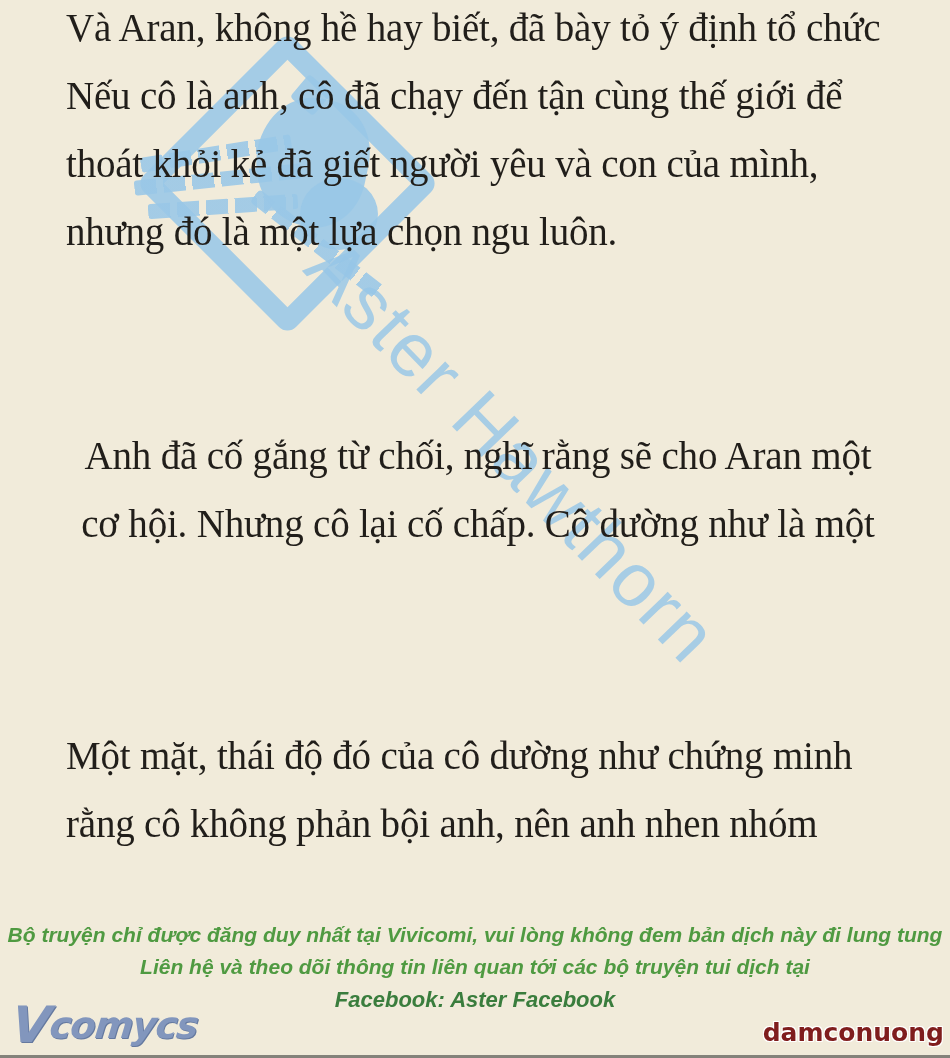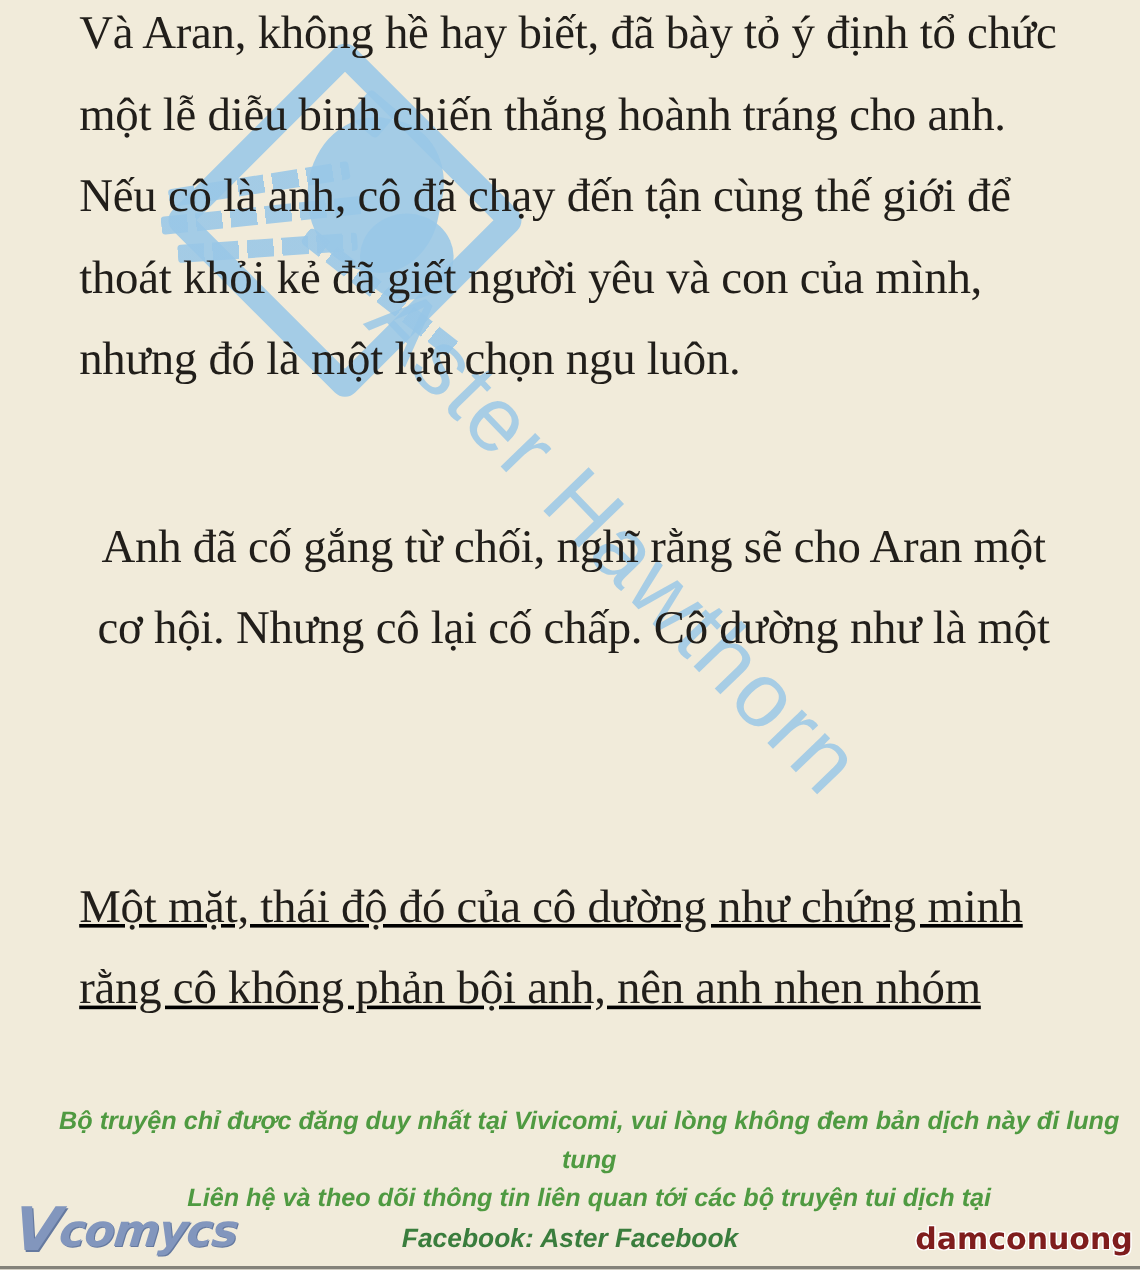--- a/index.html
+++ b/index.html
@@ -70,21 +70,21 @@
   .para-2{top:422px;}
   .para-3{top:722px;}
 
   
   .footer{
     position:absolute;left:0;right:0;top:919px;z-index:2;
     text-align:center;
     font-family:"Liberation Sans", sans-serif;
     font-style:italic;font-weight:bold;
   }
-  .footer .notice{font-size:21px;line-height:32px;color:#4f9a41;padding-left:32px;}
+  .footer .notice{font-size:21px;line-height:32px;color:#4f9a41;}
   .footer .facebook{font-size:22px;line-height:33px;color:#3a7d3d;}
 
   
   .vcomycs{
     position:absolute;left:12px;top:1004px;z-index:2;
     font-family:"DejaVu Sans", sans-serif;
     font-style:italic;font-weight:bold;font-size:37px;
     color:#8296bd;
     transform:skewX(-6deg);
     text-shadow:1px 1px 0 #65799f;
@@ -115,32 +115,31 @@
     <div class="wm-book b3"></div>
     <div class="wm-cat-ear"></div>
     <div class="wm-cat-body"></div>
     <div class="wm-cat-haunch"></div>
     <div class="wm-tail"></div>
     <div class="wm-text">Aster Hawthorn</div>
   </div>
 
   <div class="story para-1" style="position:absolute;">
     <div class="line">Và Aran, không hề hay biết, đã bày tỏ ý định tổ chức</div>
-    <div class="line">một lễ diễu binh chiến thắng hoành tráng cho anh.</div>
     <div class="line">Nếu cô là anh, cô đã chạy đến tận cùng thế giới để</div>
     <div class="line">thoát khỏi kẻ đã giết người yêu và con của mình,</div>
     <div class="line">nhưng đó là một lựa chọn ngu luôn.</div>
   </div>
 
   <div class="story para-2" style="position:absolute;text-align:center;">
     <div class="line">Anh đã cố gắng từ chối, nghĩ rằng sẽ cho Aran một</div>
     <div class="line">cơ hội. Nhưng cô lại cố chấp. Cô dường như là một</div>
   </div>
 
-  <div class="story para-3" style="position:absolute;text-decoration:underline;">
+  <div class="story para-3" style="position:absolute;">
     <div class="line">Một mặt, thái độ đó của cô dường như chứng minh</div>
     <div class="line">rằng cô không phản bội anh, nên anh nhen nhóm</div>
   </div>
 
   <div class="footer">
     <div class="notice">Bộ truyện chỉ được đăng duy nhất tại Vivicomi, vui lòng không đem bản dịch này đi lung tung</div>
     <div class="notice">Liên hệ và theo dõi thông tin liên quan tới các bộ truyện tui dịch tại</div>
     <div class="facebook">Facebook: Aster Facebook</div>
   </div>
 

